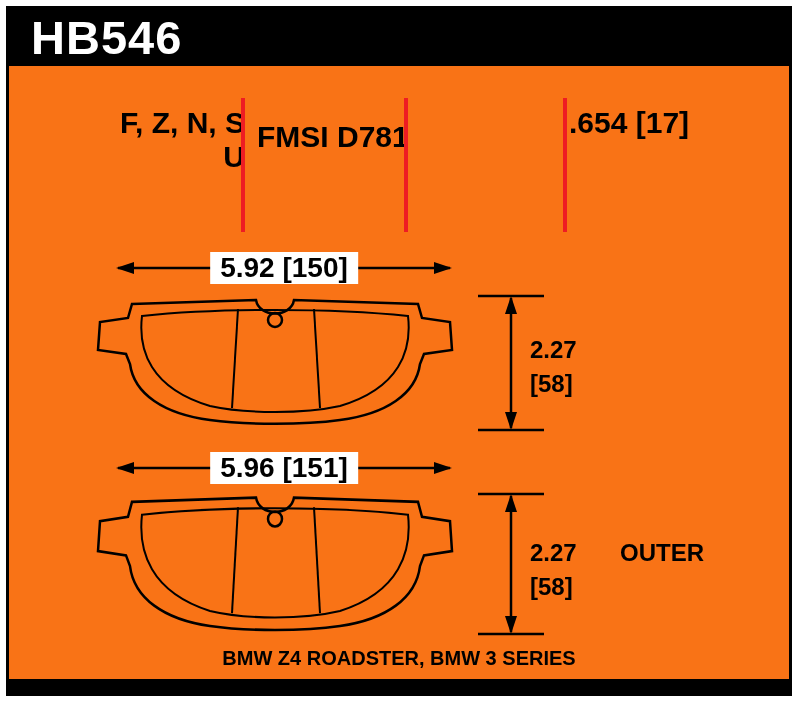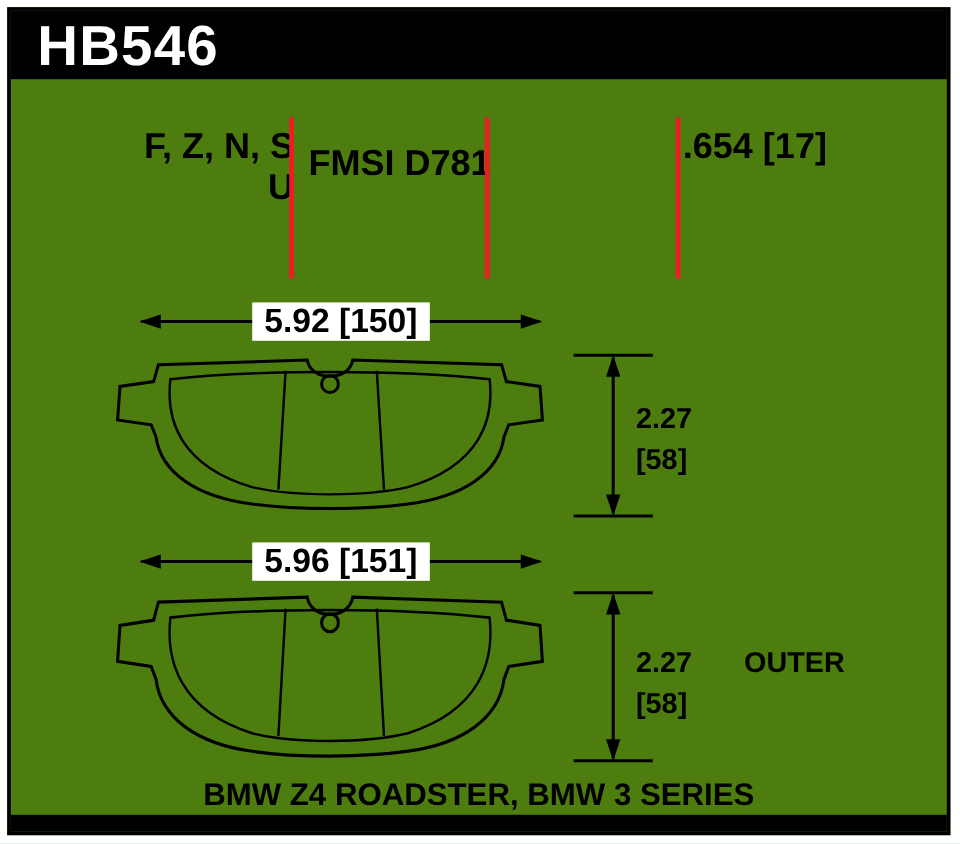--- a/index.html
+++ b/index.html
@@ -4,21 +4,21 @@
 <style>
   html,body{margin:0;padding:0;background:#fff;}
   body{
     width:800px;height:703px;position:relative;
     font-family:"Liberation Sans","DejaVu Sans",sans-serif;
     font-weight:bold;color:#000;
   }
   .sheet{position:absolute;left:0;top:0;width:800px;height:703px;background:#fff;}
   .frame{
     position:absolute;left:6px;top:6px;width:786px;height:690px;
-    border:3px solid #000;box-sizing:border-box;background:#4d7c0f;
+    border:3px solid #000;box-sizing:border-box;background:#f97316;
   }
   .header-bar{
     position:absolute;left:0;top:0;right:0;height:57px;background:#000;
     color:#fff;display:flex;align-items:center;padding-left:22px;
     font-size:47px;letter-spacing:1px;
   }
   .spec{position:absolute;font-size:30px;line-height:34px;white-space:nowrap;text-align:right;}
   .spec-compounds{left:111px;top:97px;}
   .spec-fmsi{left:248px;top:111px;}
   .spec-thickness{left:560px;top:97px;}
@@ -40,21 +40,21 @@
   .v-dim{position:absolute;left:469px;width:66px;}
   .v-dim-top{top:284px;}
   .v-dim-bottom{top:482px;}
   .dim-text{position:absolute;font-size:24px;line-height:34px;white-space:nowrap;}
   .inner-dim{left:521px;top:324px;}
   .inner-label{left:611px;top:324px;}
   .outer-dim{left:521px;top:527px;}
   .outer-label{left:611px;top:527px;}
   .footer-text{
     position:absolute;left:0;right:0;top:638px;text-align:center;
-    font-size:26px;white-space:nowrap;
+    font-size:20px;white-space:nowrap;
   }
   .bottom-bar{position:absolute;left:0;right:0;bottom:0;height:14px;background:#000;}
   svg{display:block;overflow:visible;}
 </style>
 </head>
 <body>
 
 <div class="sheet">
   <div class="frame">
 

